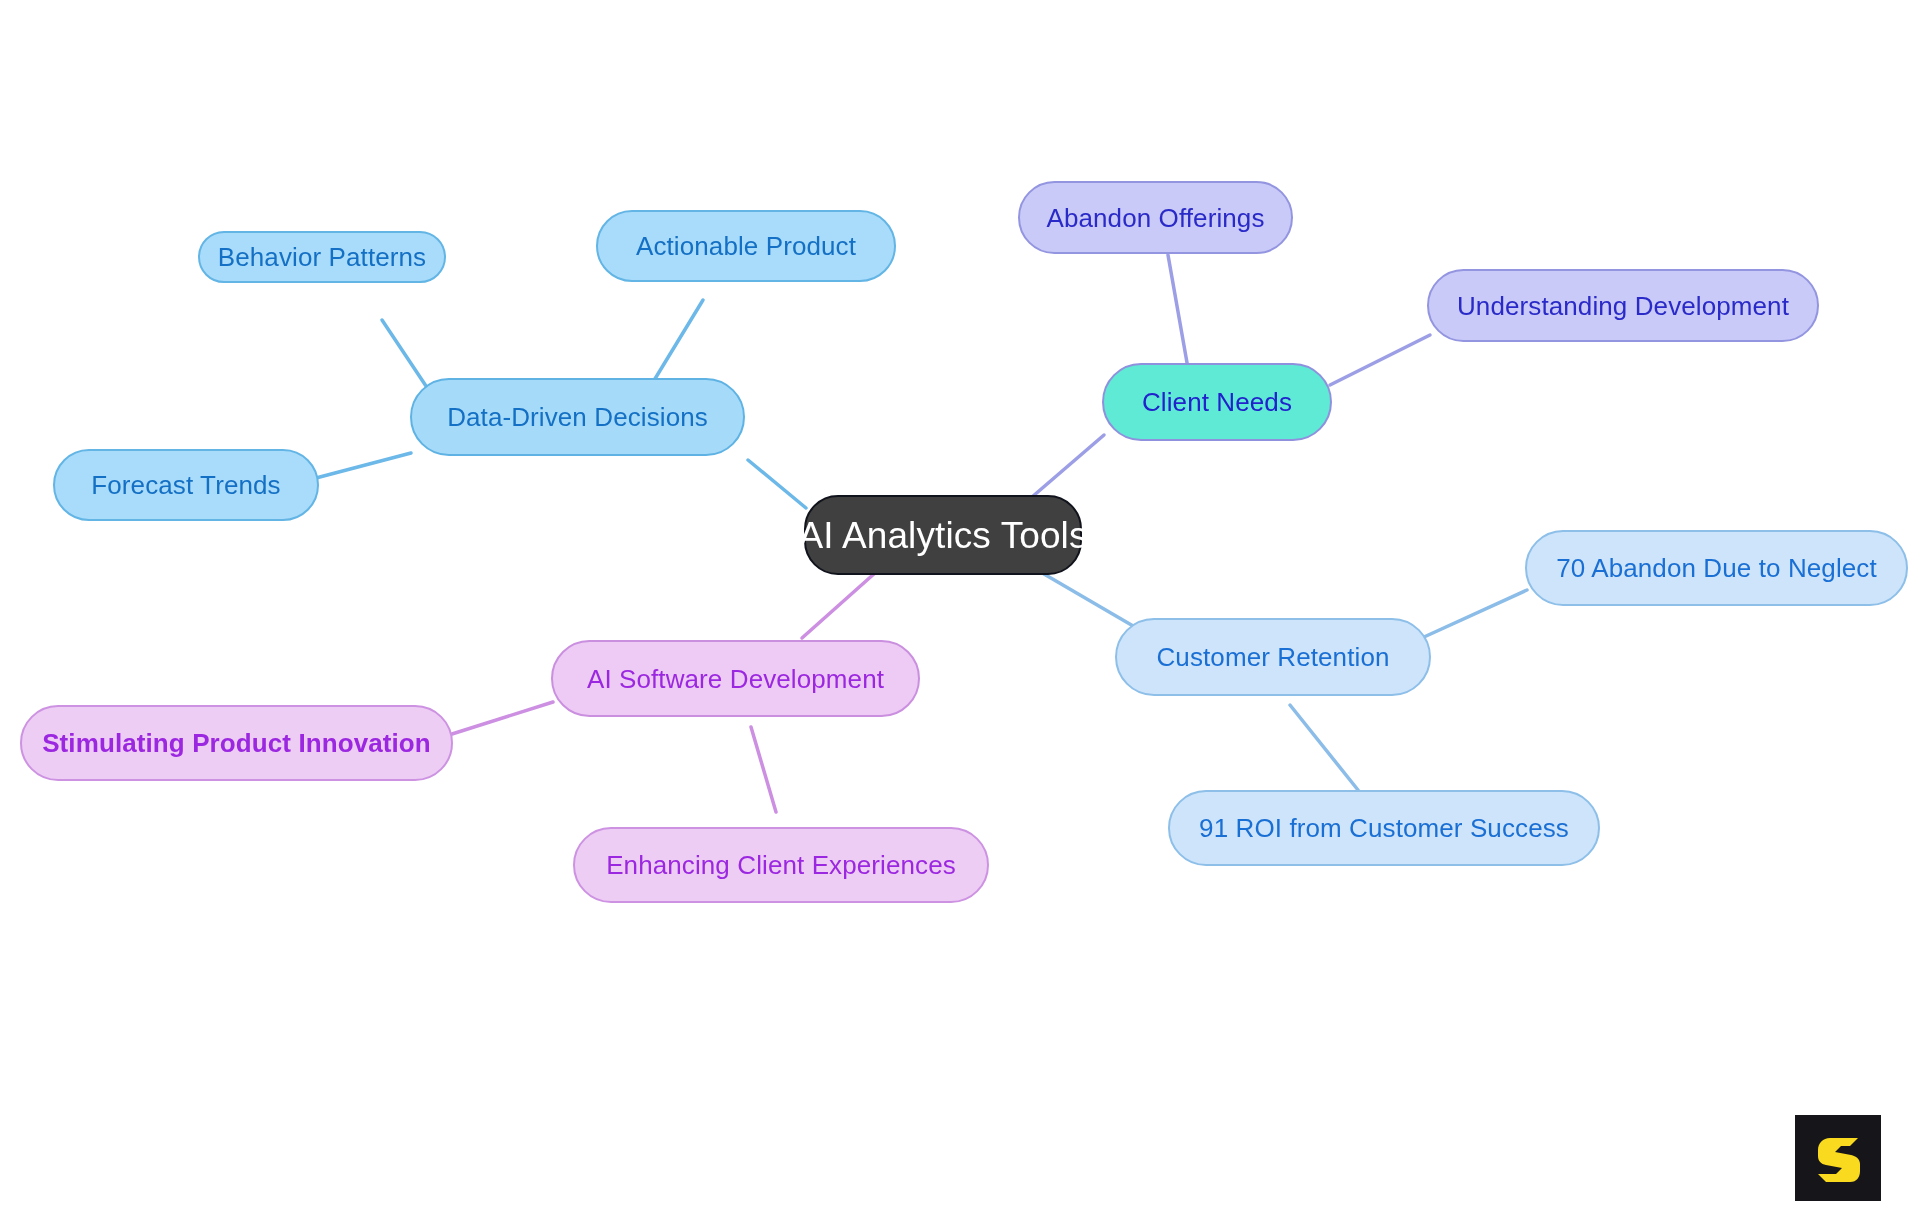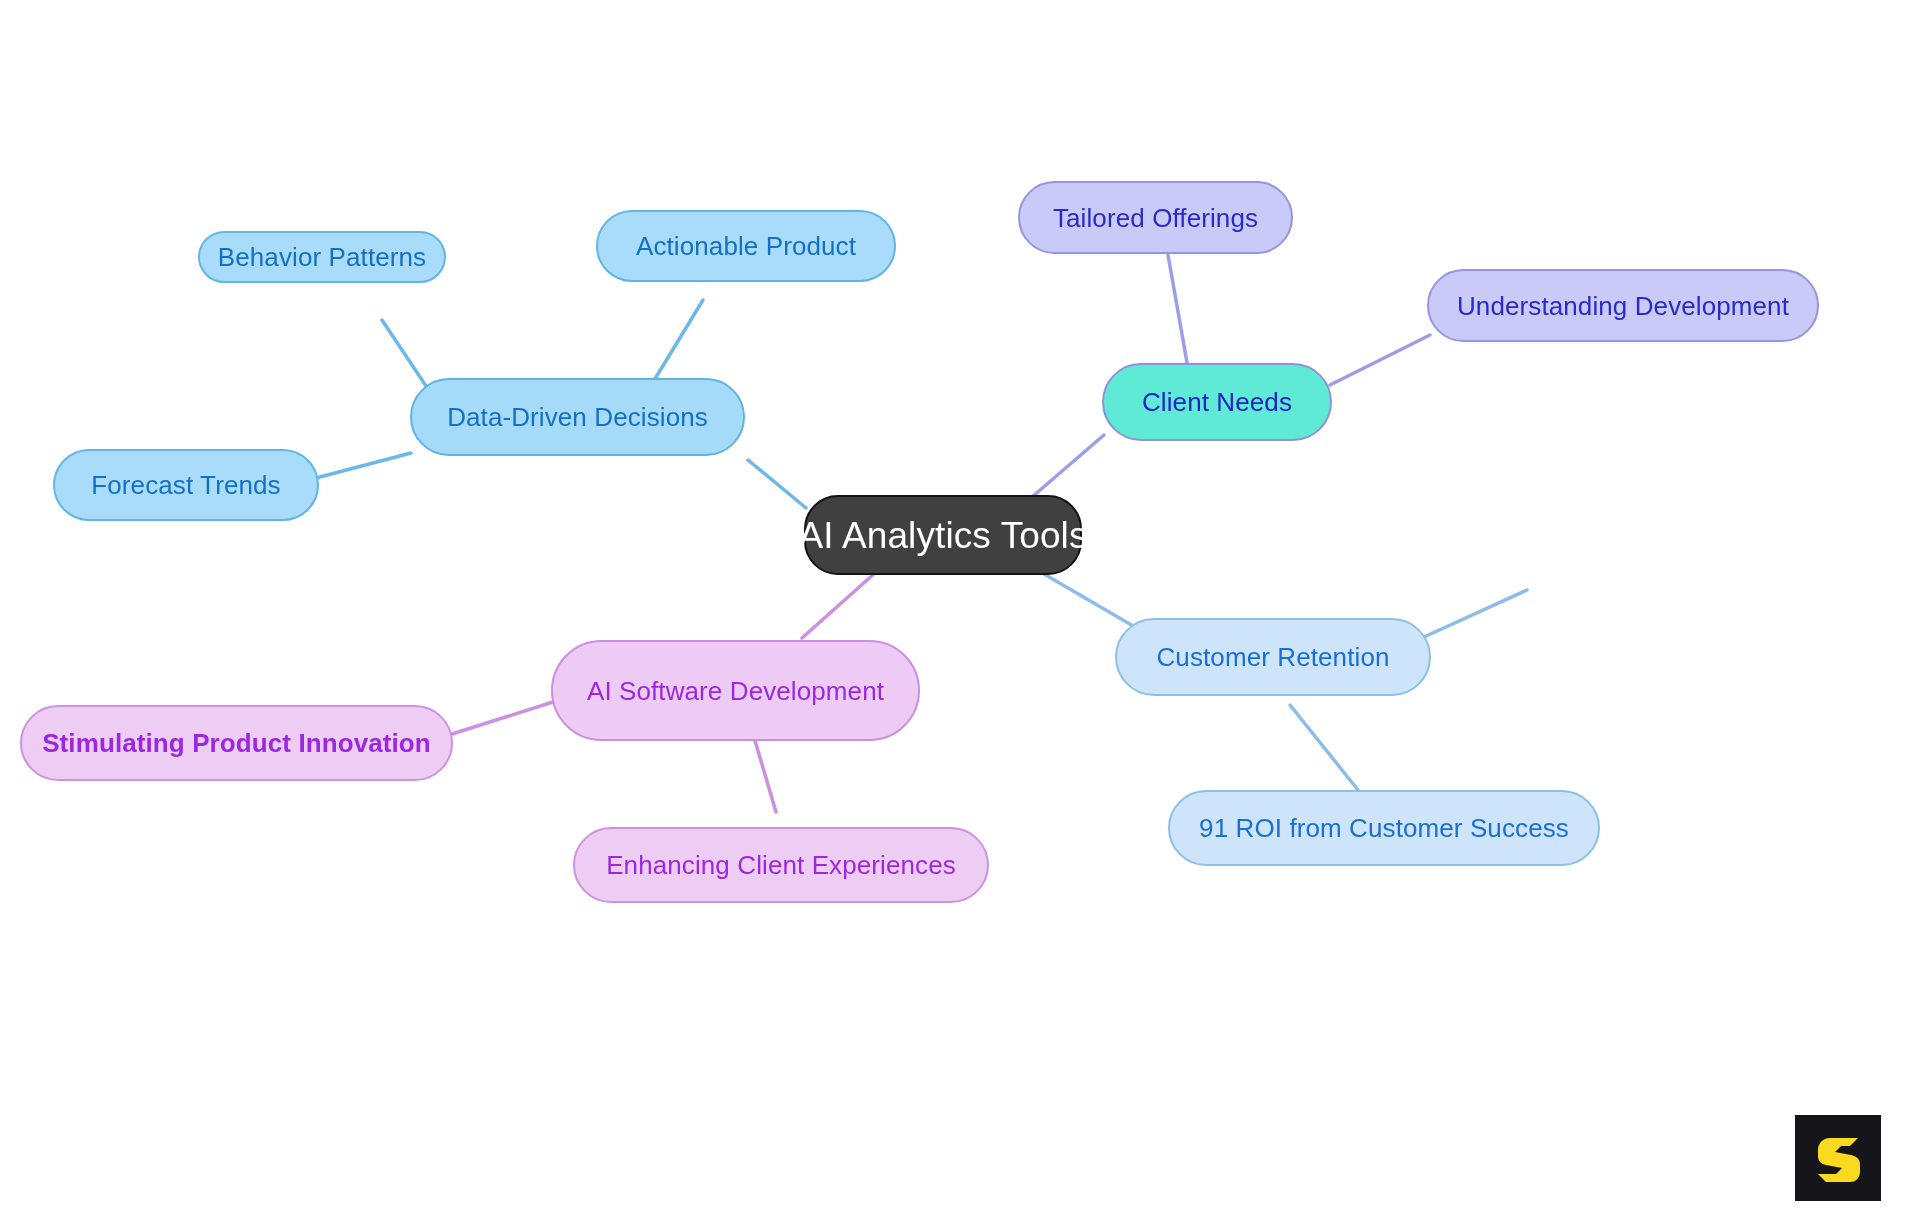--- a/index.html
+++ b/index.html
@@ -168,45 +168,48 @@
 
   <div class="node blue-leaf" style="left:53px; top:449px; width:266px; height:72px;">
     <span class="node-label">Forecast Trends</span>
   </div>
 
   <div class="node blue-mid" style="left:410px; top:378px; width:335px; height:78px;">
     <span class="node-label">Data-Driven Decisions</span>
   </div>
 
   <div class="node purple-leaf" style="left:1018px; top:181px; width:275px; height:73px;">
-    <span class="node-label">Tailored Offerings</span>
+    <span class="node-label">Abandon Offerings</span>
   </div>
 
   <div class="node purple-leaf" style="left:1427px; top:269px; width:392px; height:73px;">
     <span class="node-label">Understanding Development</span>
   </div>
 
   <div class="node purple-mid" style="left:1102px; top:363px; width:230px; height:78px;">
     <span class="node-label">Client Needs</span>
   </div>
 
   <div class="node root" style="left:804px; top:495px; width:278px; height:80px;">
     <span class="node-label">AI Analytics Tools</span>
   </div>
 
+  <div class="node blue-pale" style="left:1525px; top:530px; width:383px; height:76px;">
+    <span class="node-label">70 Abandon Due to Neglect</span>
+  </div>
 
   <div class="node blue-pale" style="left:1115px; top:618px; width:316px; height:78px;">
     <span class="node-label">Customer Retention</span>
   </div>
 
   <div class="node blue-pale" style="left:1168px; top:790px; width:432px; height:76px;">
     <span class="node-label">91 ROI from Customer Success</span>
   </div>
 
-  <div class="node pink-mid" style="left:551px; top:640px; width:369px; height:101px;">
+  <div class="node pink-mid" style="left:551px; top:640px; width:369px; height:77px;">
     <span class="node-label">AI Software Development</span>
   </div>
 
   <div class="node pink-leaf" style="left:20px; top:705px; width:433px; height:76px;font-weight:bold;">
     <span class="node-label">Stimulating Product Innovation</span>
   </div>
 
   <div class="node pink-leaf" style="left:573px; top:827px; width:416px; height:76px;">
     <span class="node-label">Enhancing Client Experiences</span>
   </div>

